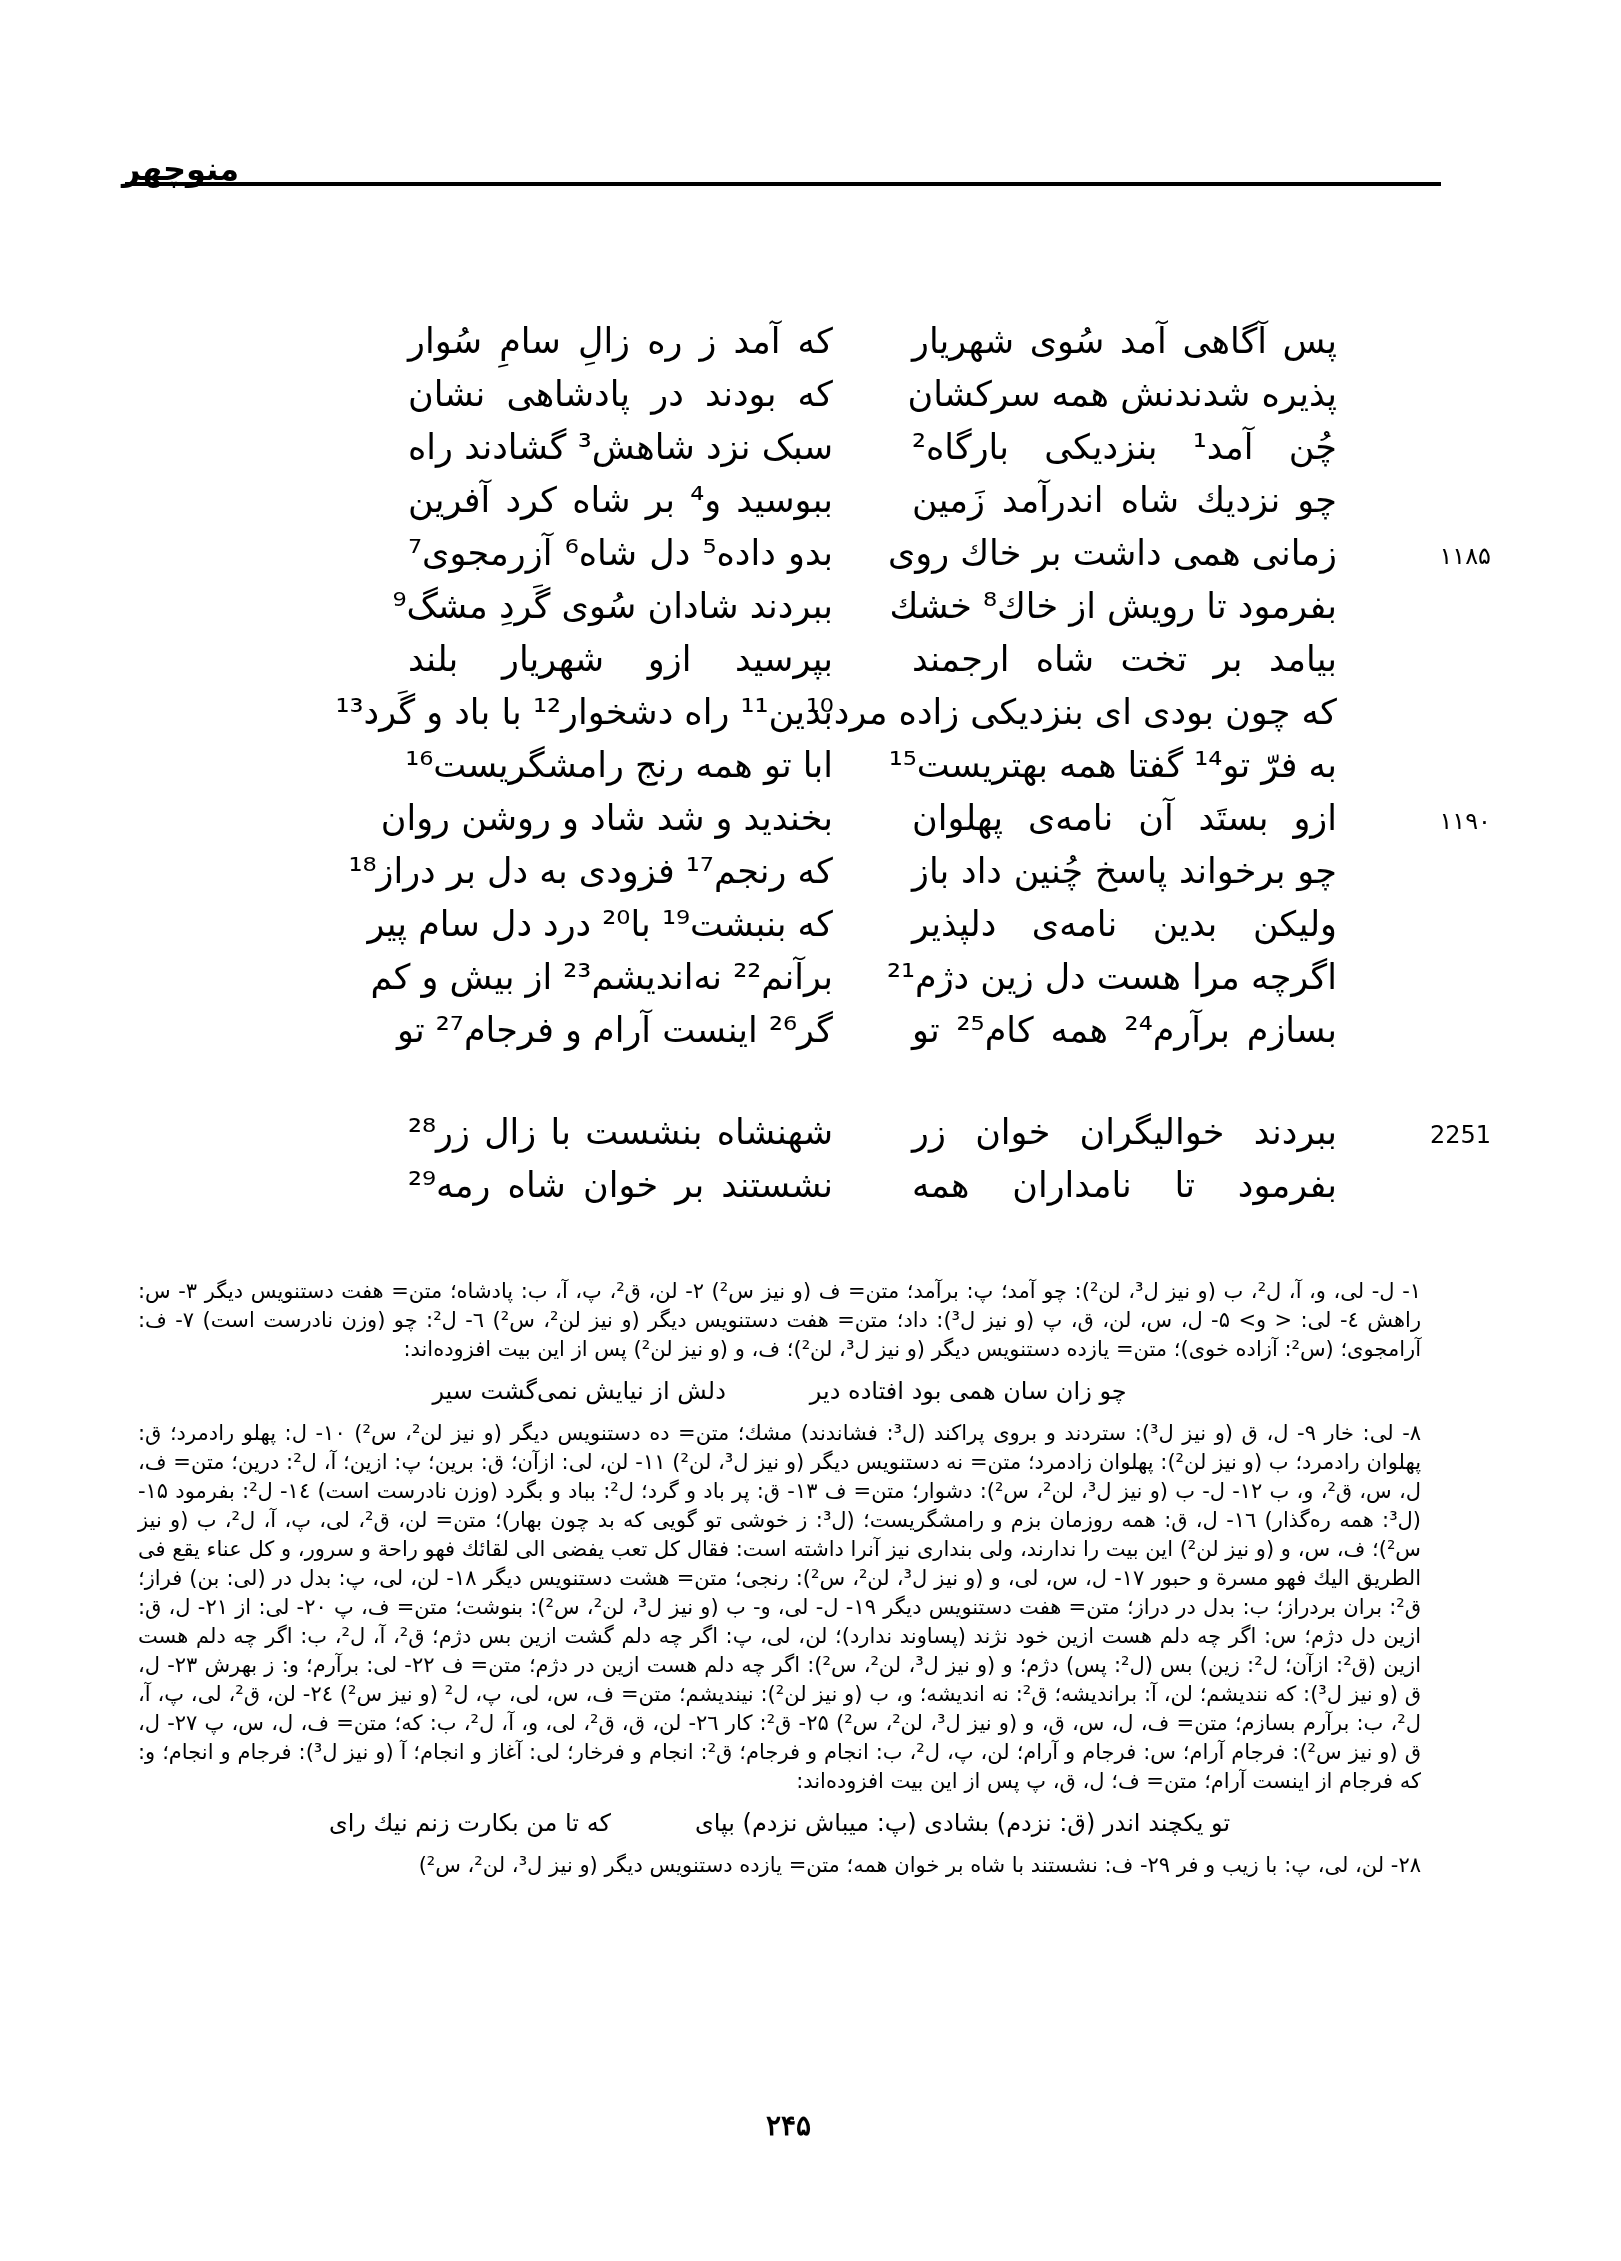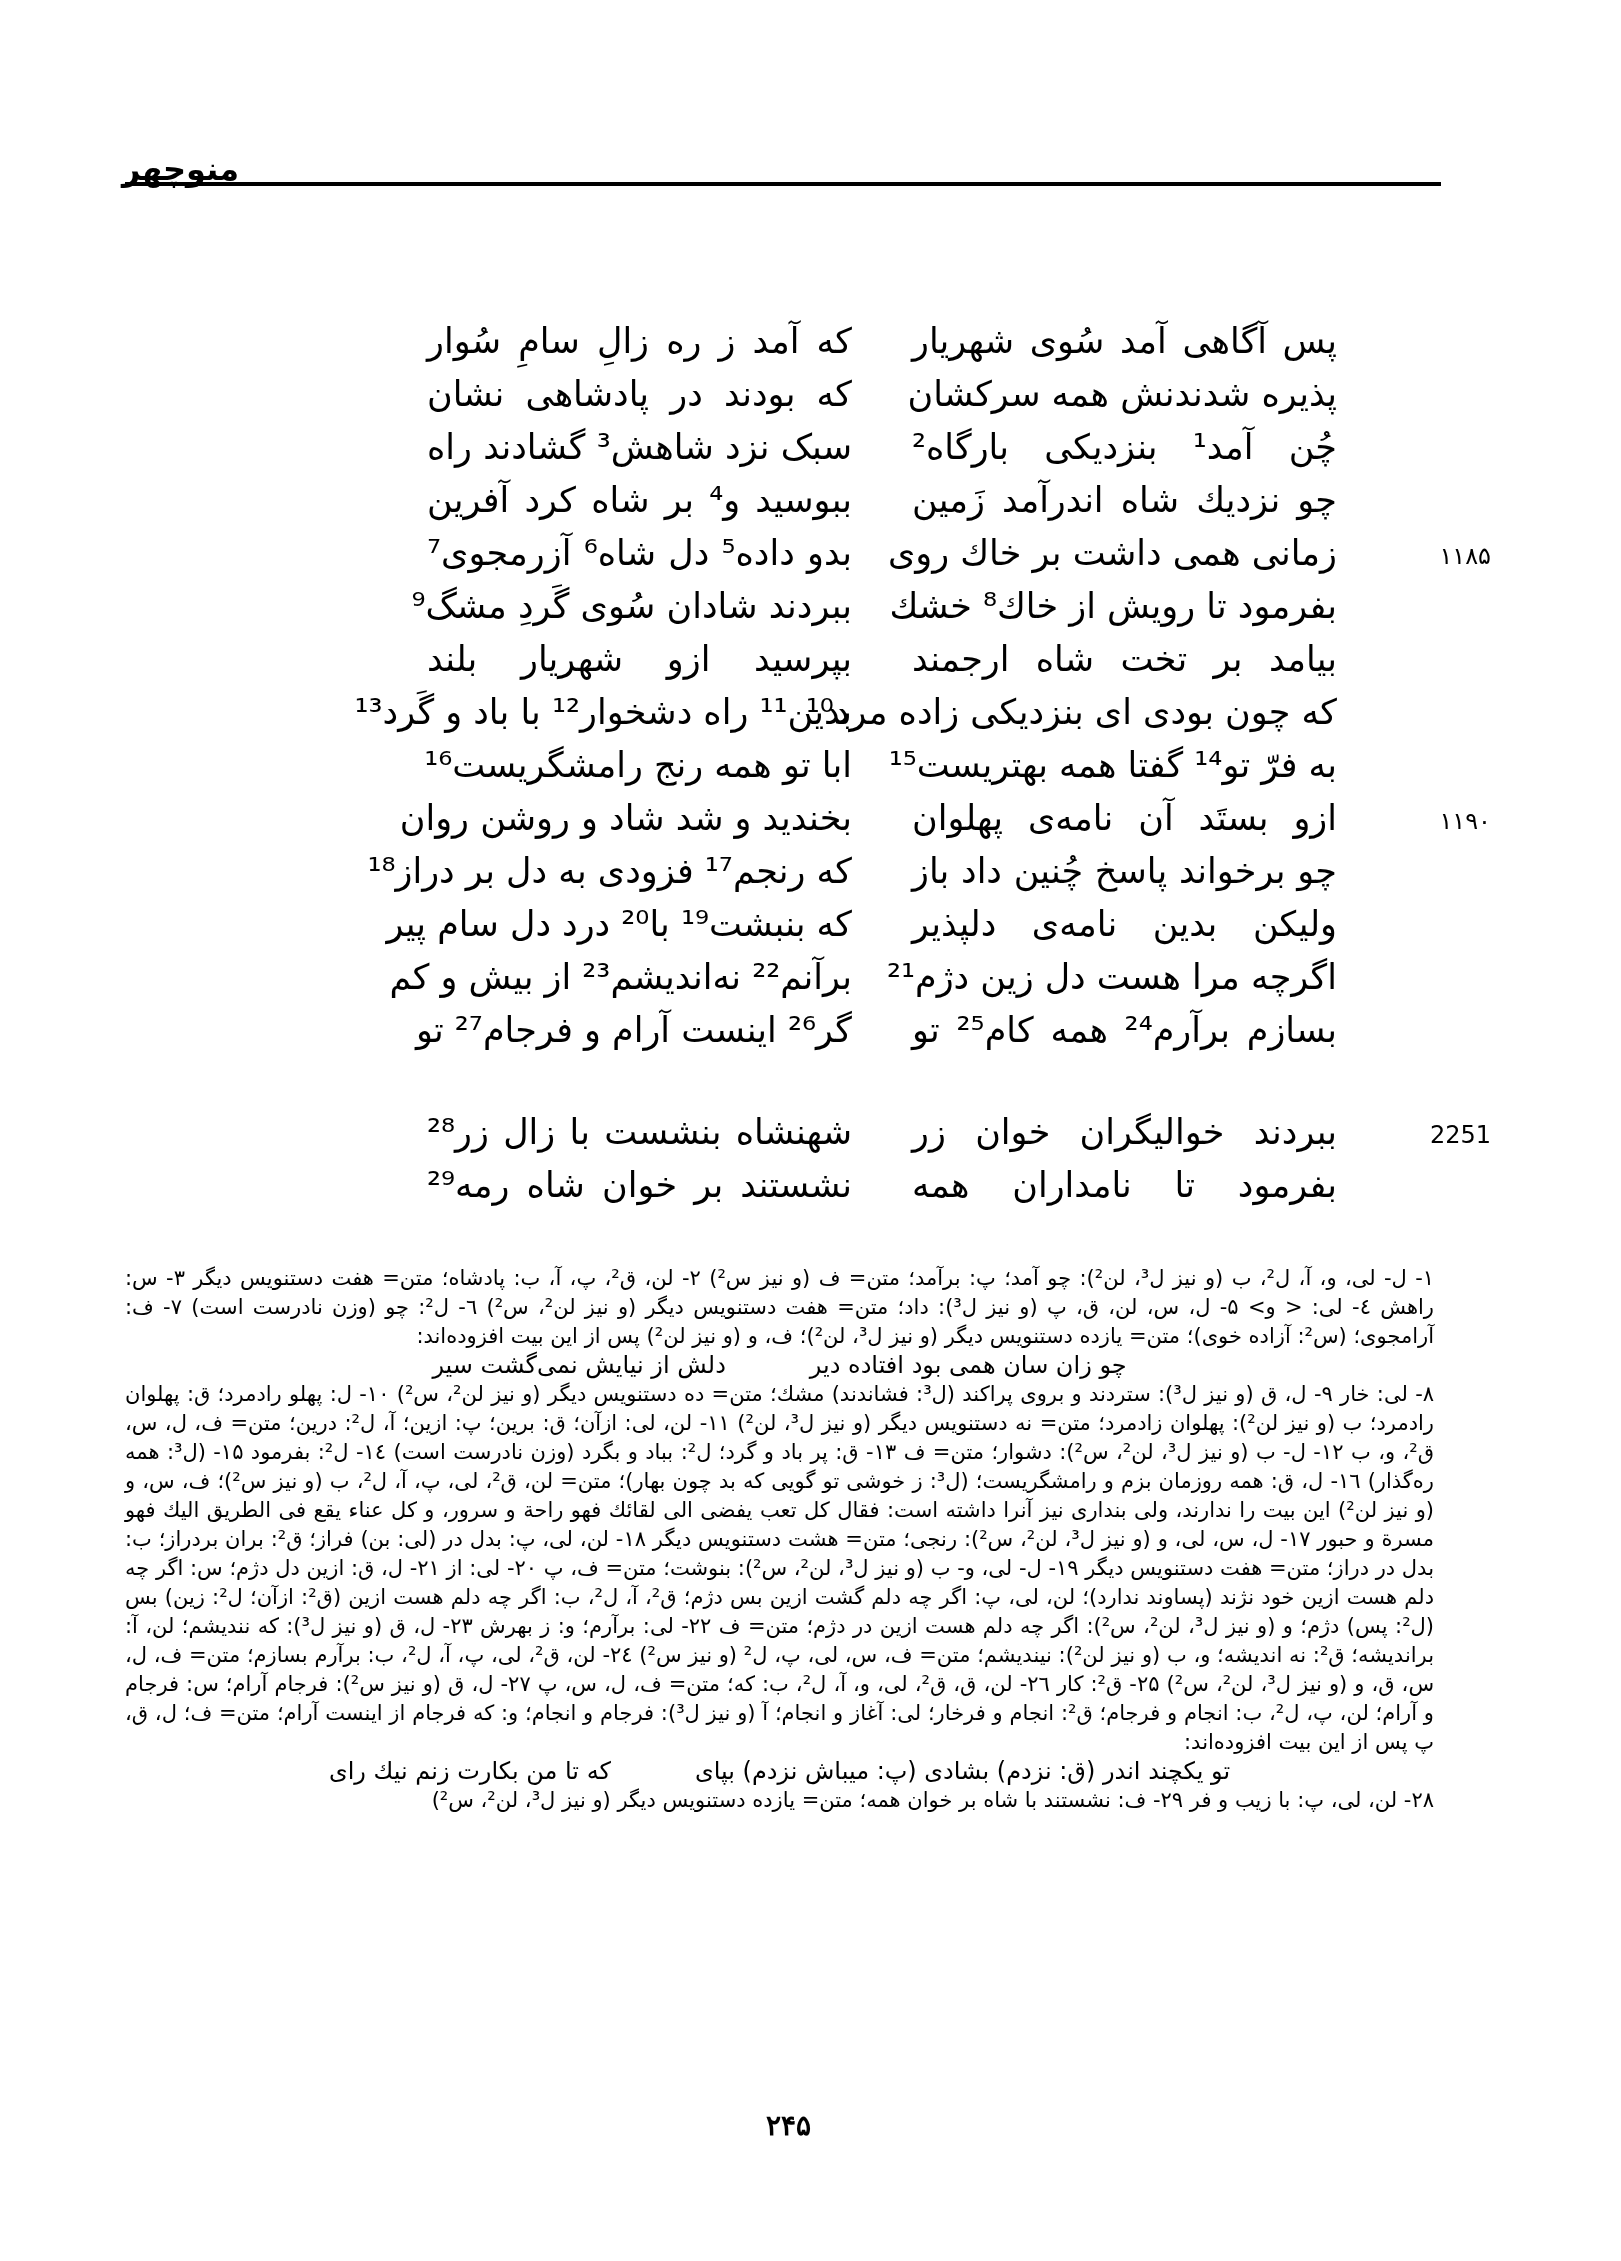--- a/index.html
+++ b/index.html
@@ -19,30 +19,30 @@
   }
   .bayt {
     display: flex; flex-direction: row; align-items: flex-end; height: 53px; position: relative;
   }
   .bayt.gap-before { margin-top: 49px; }
   .hemi {
     font-size: 35px; line-height: 1; white-space: nowrap;
     text-align: justify; text-align-last: justify;
   }
   .hemi-r { width: 425px; margin-right: 84px; }
-  .hemi-l { width: 425px; margin-right: 60px; }
+  .hemi-l { width: 425px; margin-right: 79px; }
   .vnum {
     position: absolute; right: -70px; bottom: 1.4px; font-size: 24px; direction: rtl;
   }
   .notes {
     position: absolute; left: 125px; top: 1264px; width: 1309px;
     direction: rtl; font-size: 21px; line-height: 29px;
     text-align: justify;
   }
-  .notes p { margin: 0; }
+  .notes p { margin: 13px; }
   .notes .poem { display: flex; justify-content: center; gap: 84px; font-size: 24px; line-height: 29px; }
   .notes .poem span { white-space: nowrap; }
   .page-number {
     position: absolute; left: 766px; top: 2109px; font-size: 28px; font-weight: bold; font-family: Liberation Serif, serif;
   }
 </style>
 </head>
 <body>
 
 <div class="running-head">منوچهر</div>

